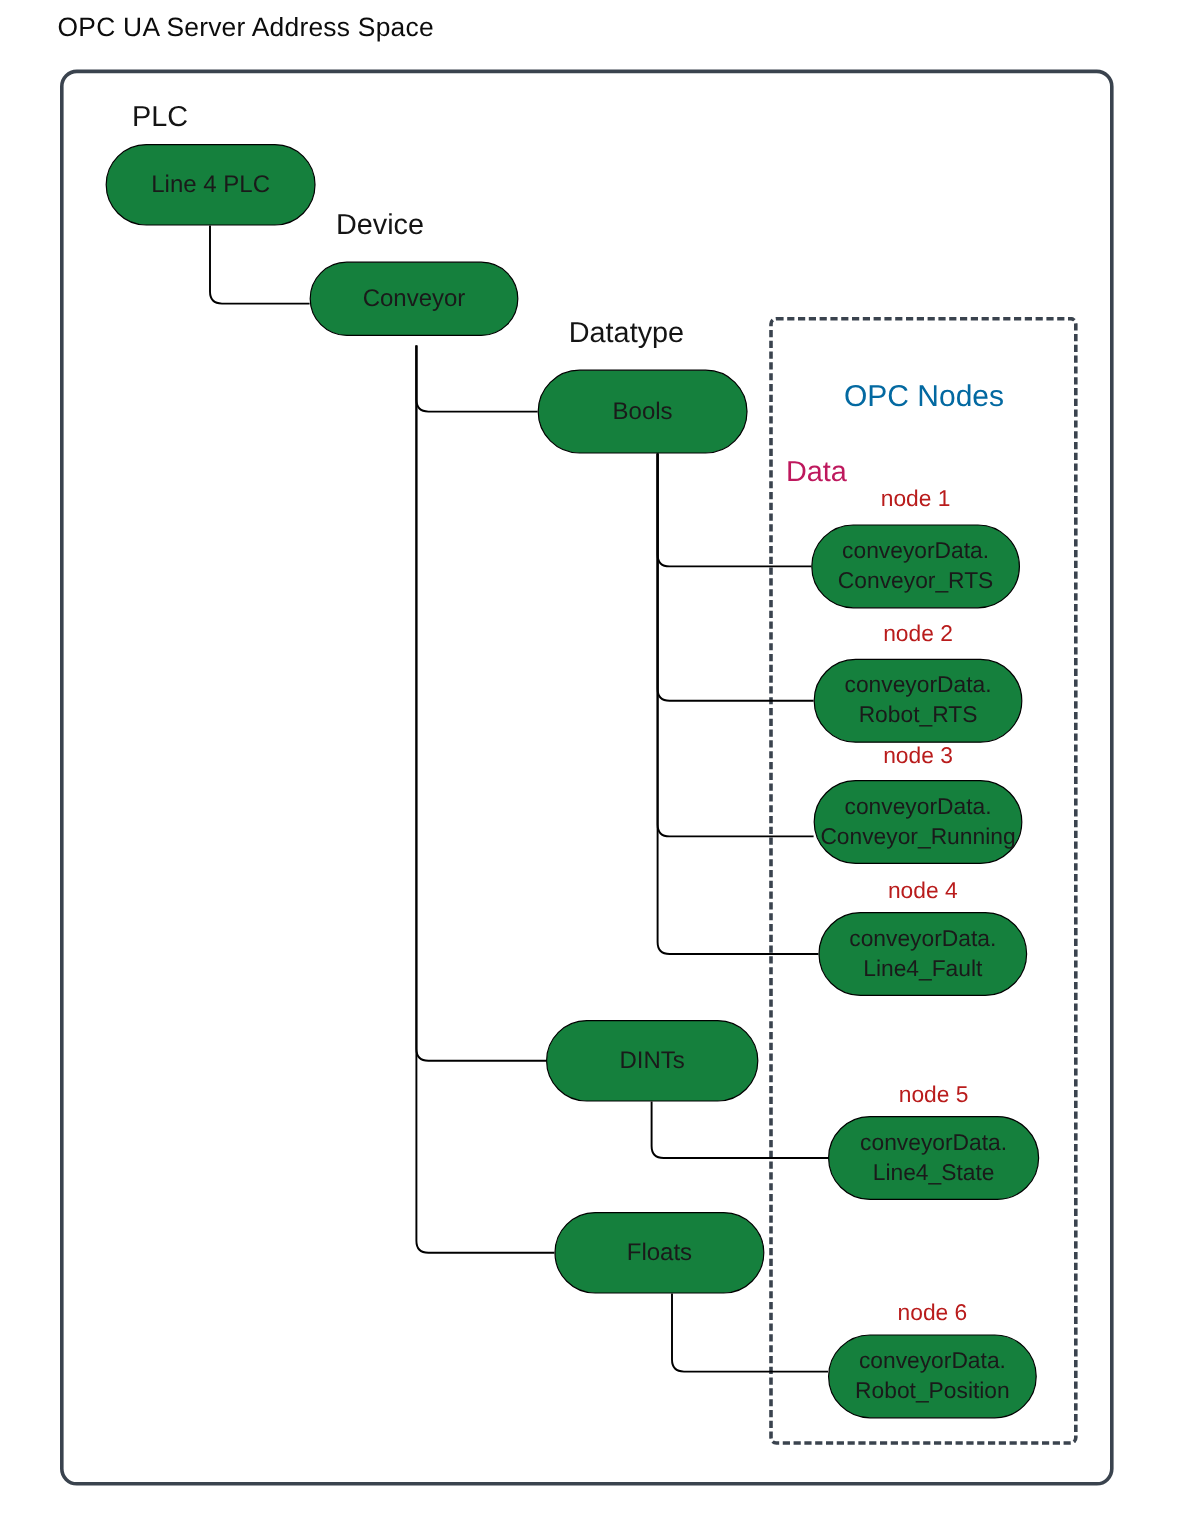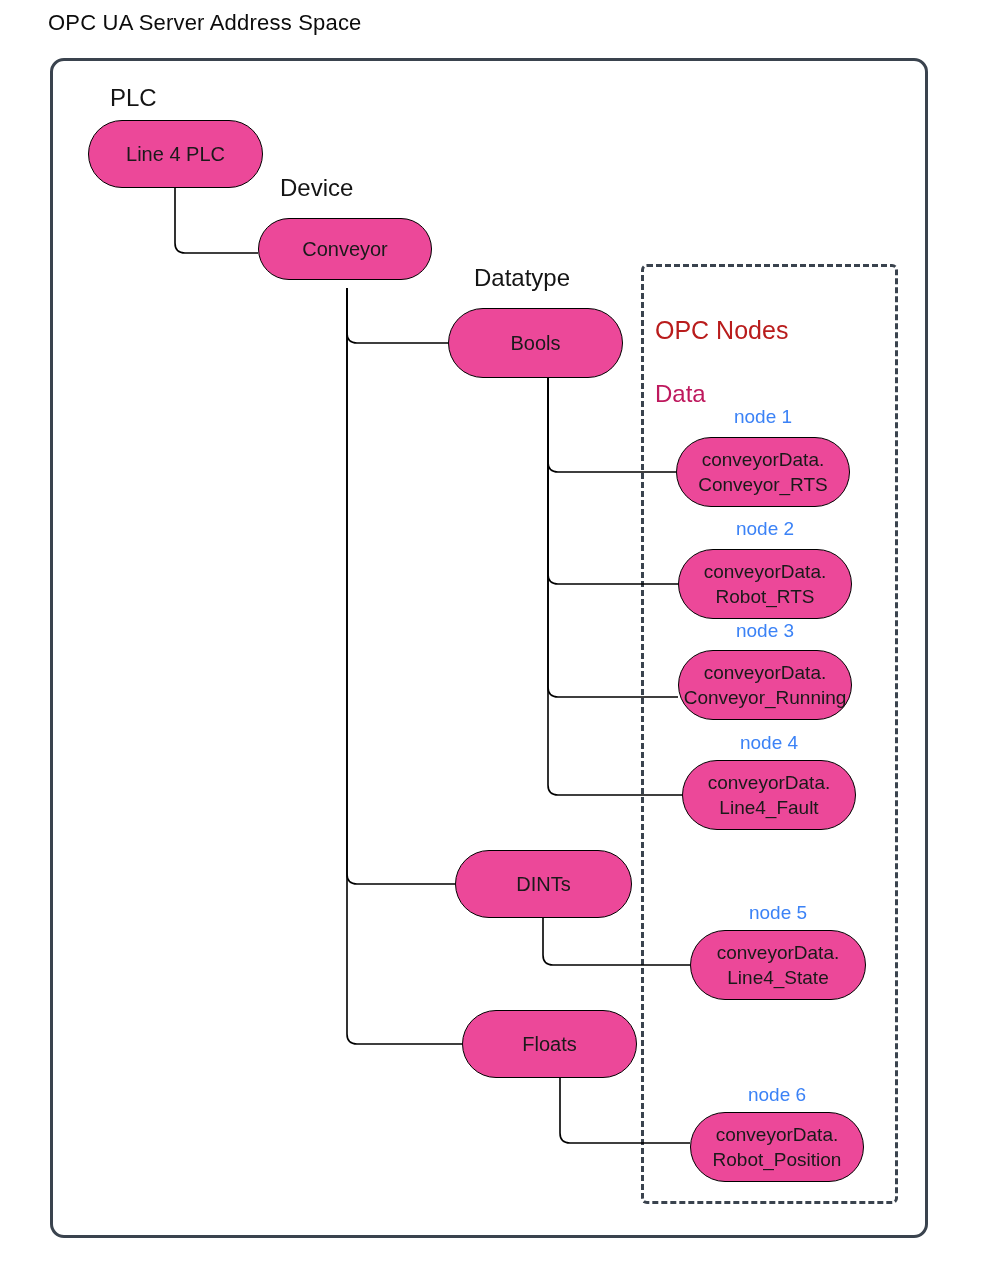--- a/index.html
+++ b/index.html
@@ -18,35 +18,35 @@
     border:3px solid #3a434e;border-radius:14px;background:transparent;
   }
   .dashed-box{
     position:absolute;left:641px;top:264px;width:257px;height:940px;
     border:3px dashed #3a434e;border-radius:6px;background:transparent;
   }
   .lvl-label{
     position:absolute;font-size:24px;text-align:left;color:#141414;white-space:nowrap;
   }
   .opc-title{
-    position:absolute;left:655px;top:316px;width:230px;text-align:left;
-    font-size:25px;color:#b91c1c;white-space:nowrap;
+    position:absolute;left:655px;top:316px;width:230px;text-align:center;
+    font-size:25px;color:#0369a1;white-space:nowrap;
   }
   .data-label{
     position:absolute;left:655px;top:380px;width:230px;text-align:left;
     font-size:24px;color:#be185d;
   }
   .pill{
-    position:absolute;background:#ec4899;border:1.6px solid #000;border-radius:40px;
+    position:absolute;background:#15803d;border:1.6px solid #000;border-radius:40px;
     display:flex;align-items:center;justify-content:center;text-align:center;
     font-size:20px;color:#1a1a1a;white-space:nowrap;z-index:2;
   }
   .pill.two-line{flex-direction:column;font-size:19px;line-height:25px;}
   .node-label{
-    position:absolute;font-size:19px;text-align:center;color:#3b82f6;white-space:nowrap;z-index:2;
+    position:absolute;font-size:19px;text-align:center;color:#b91c1c;white-space:nowrap;z-index:2;
   }
   svg.connectors{position:absolute;left:0;top:0;width:982px;height:1265px;z-index:1;}
   svg.connectors path{fill:none;stroke:#000;stroke-width:1.6px;}
 </style>
 </head>
 <body>
 
 <div class="title">OPC UA Server Address Space</div>
 
 <div class="outer-box"></div>

